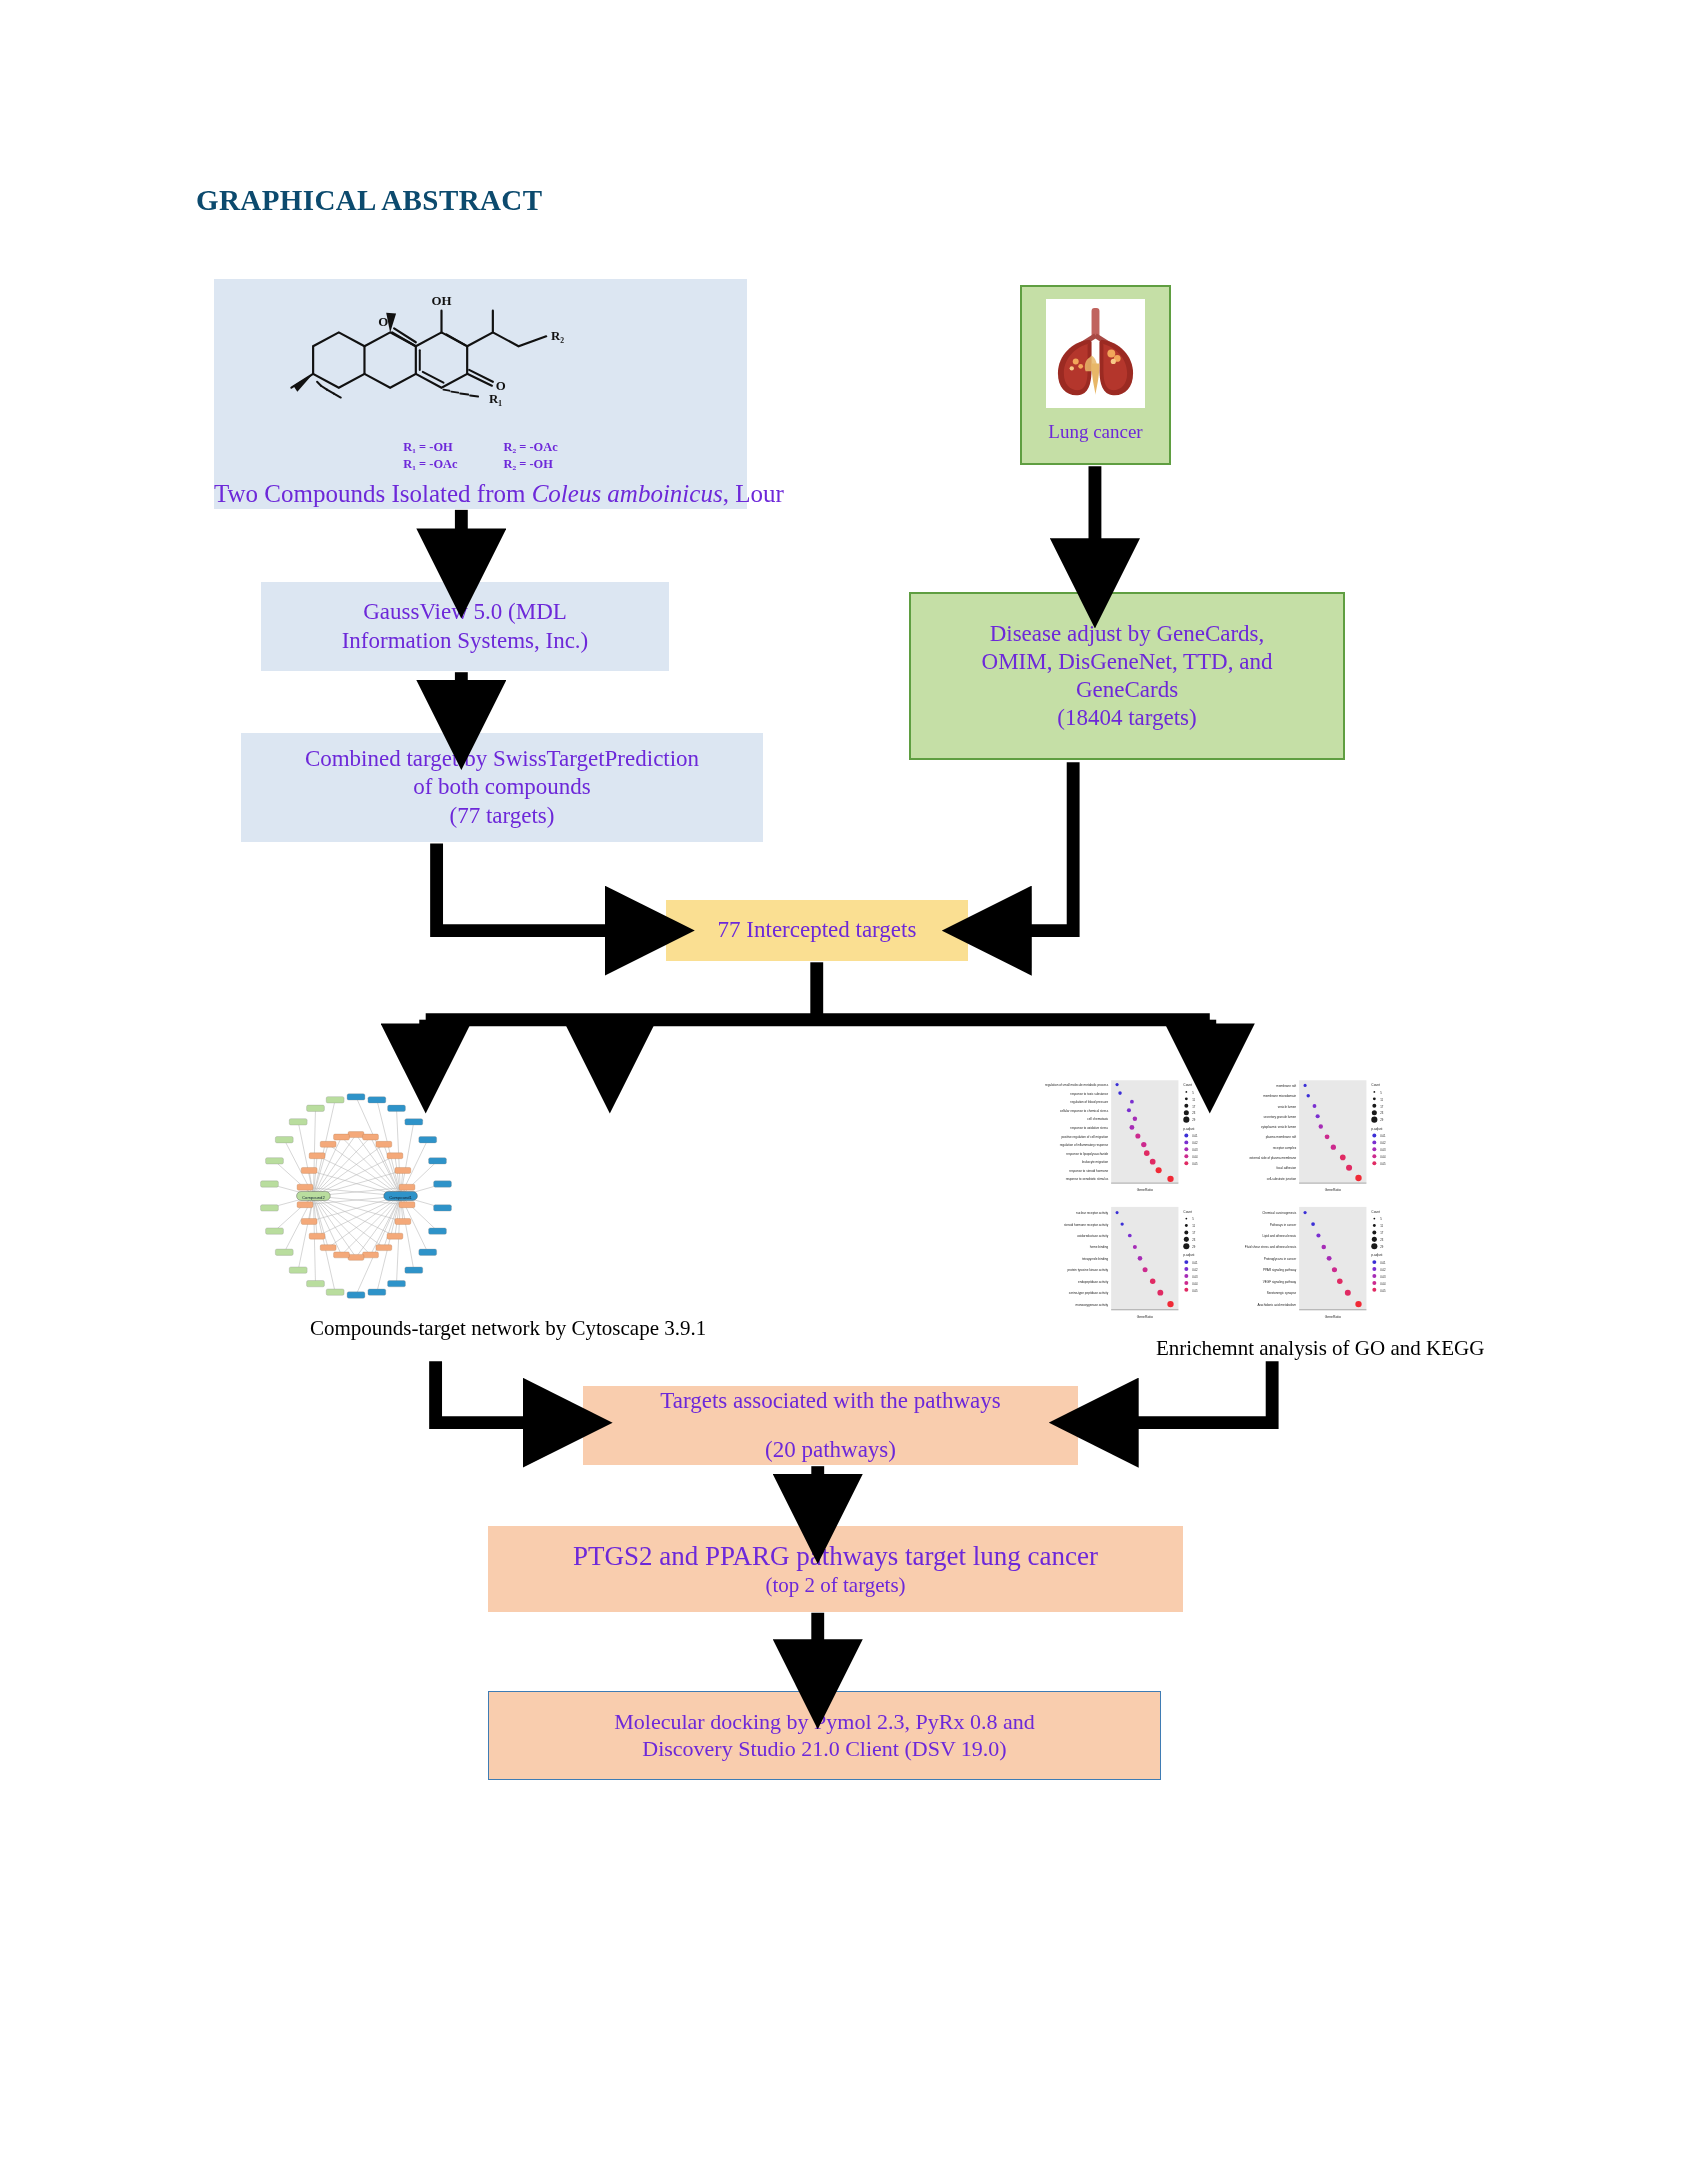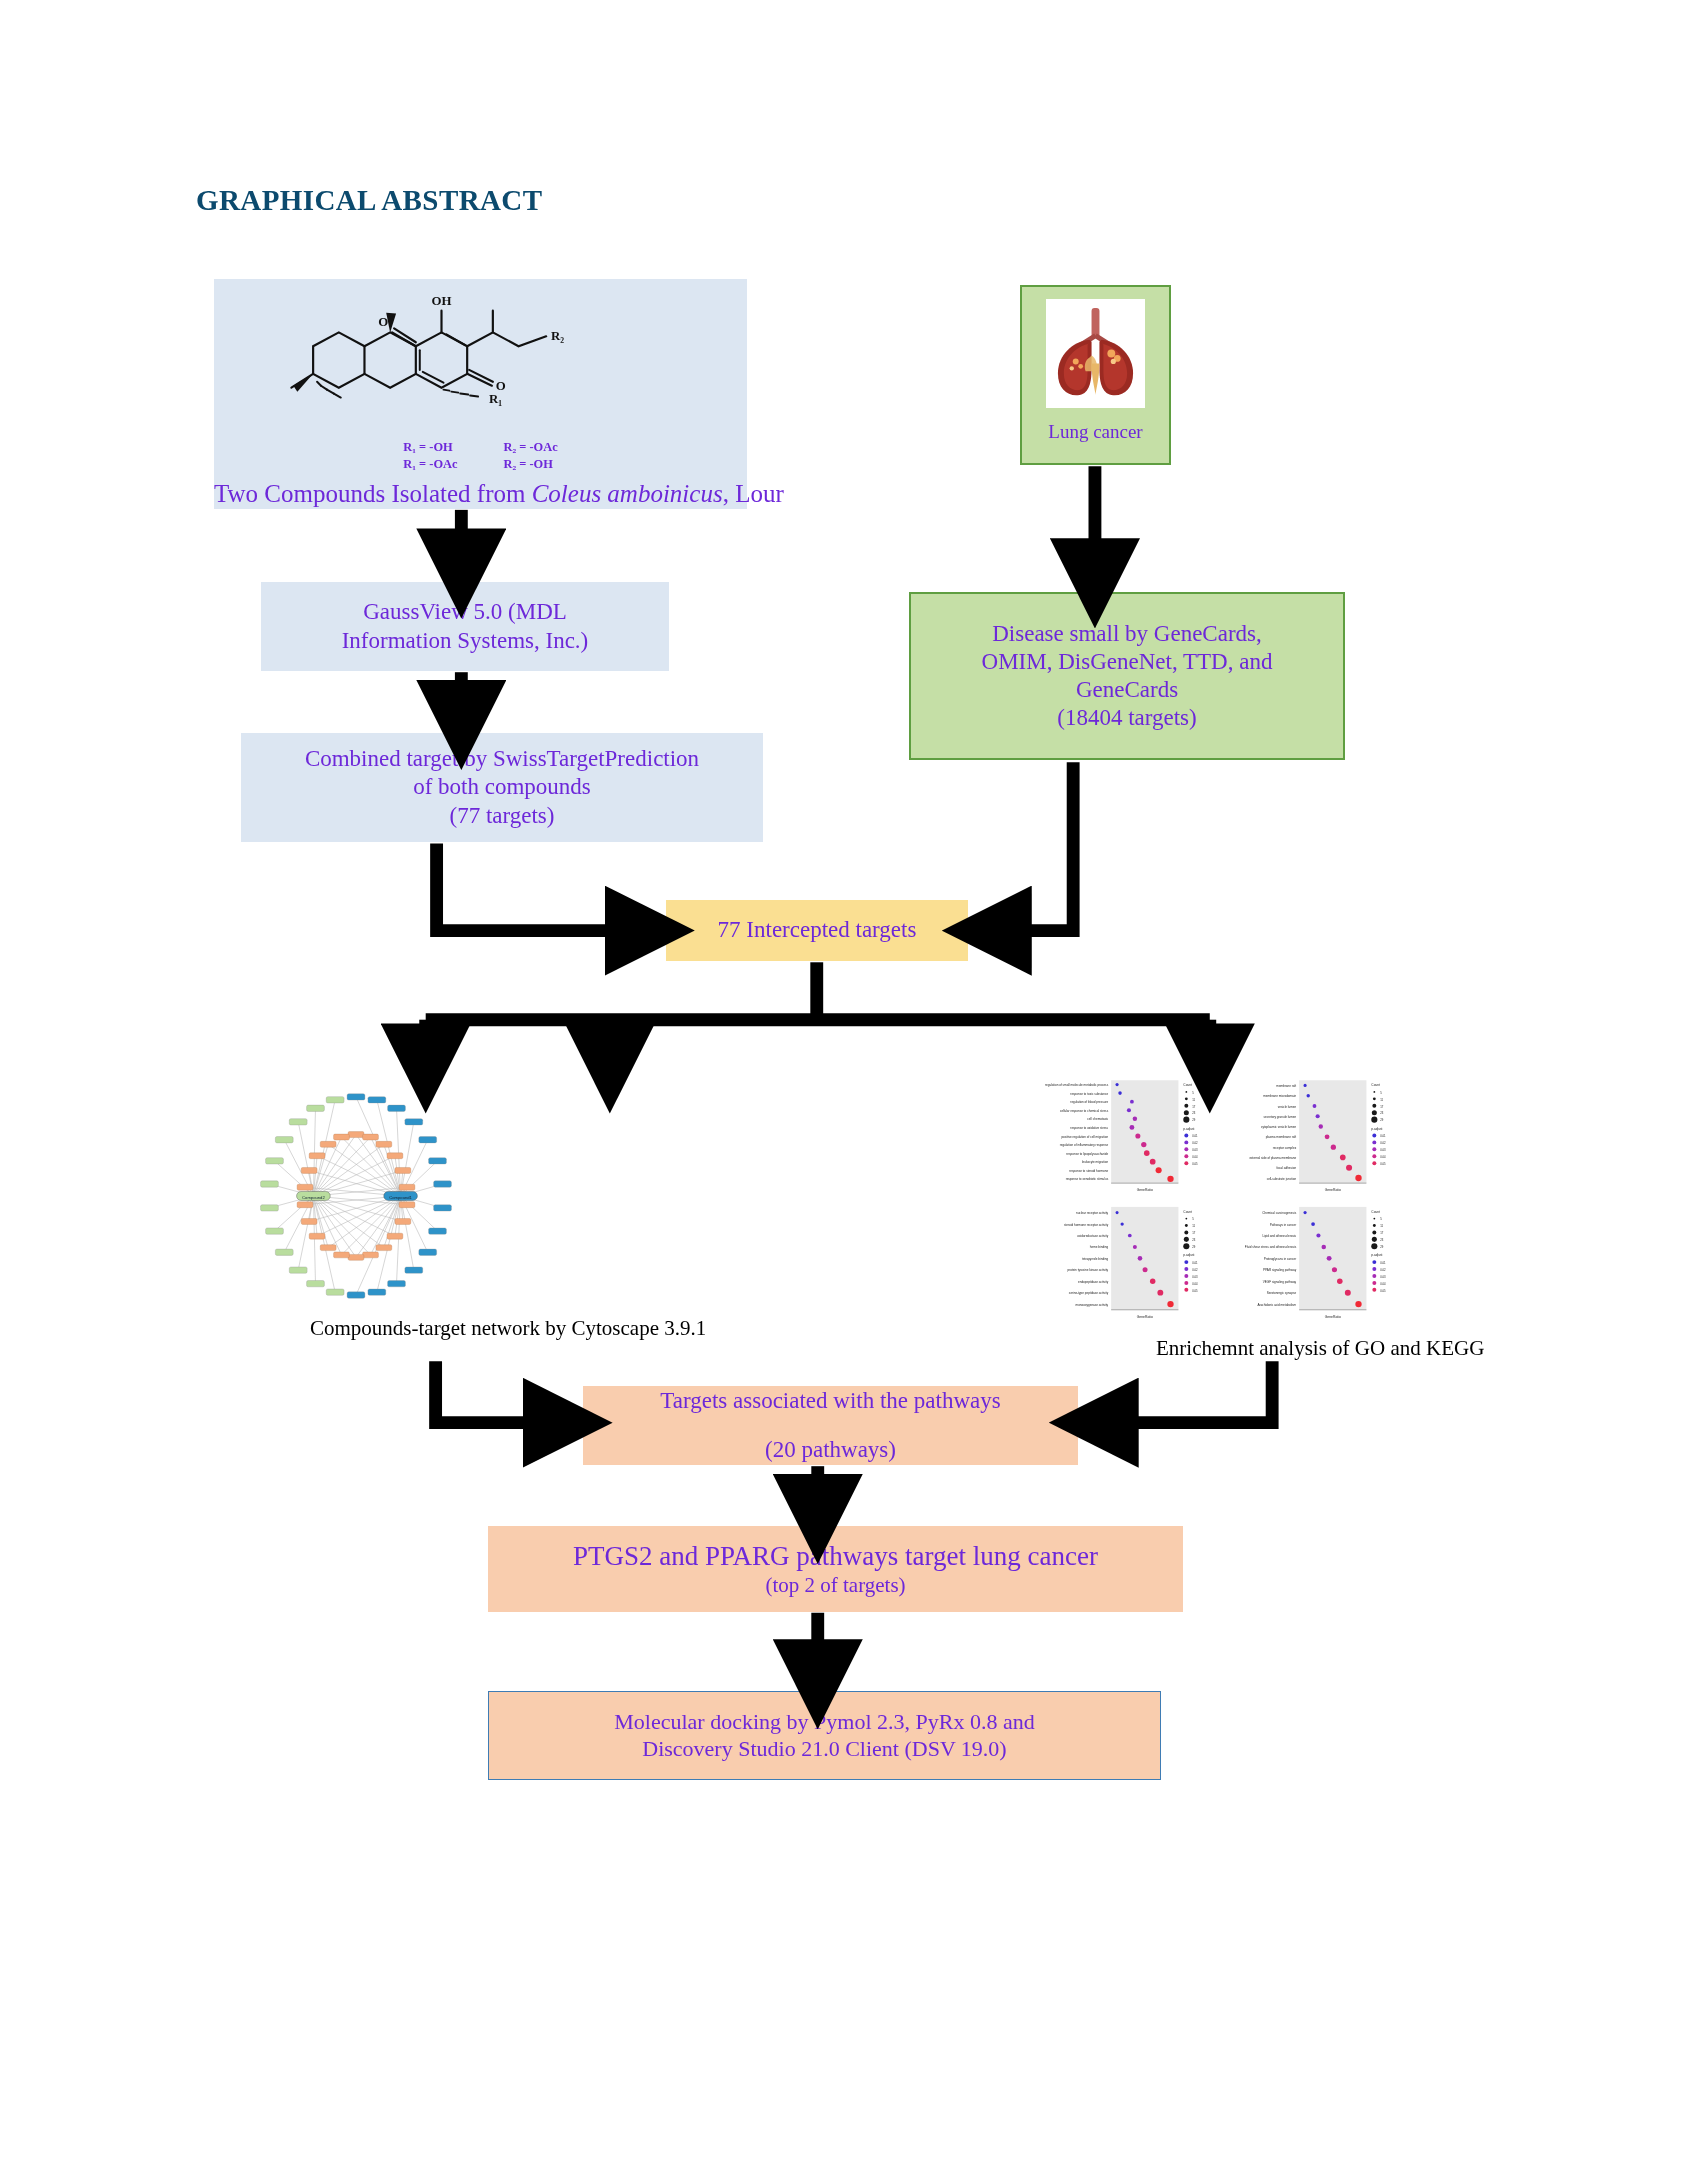--- a/index.html
+++ b/index.html
@@ -226,21 +226,21 @@
     <div>Information Systems, Inc.)</div>
   </div>
 
   <div class="box" id="swiss-box" style="background: rgb(220, 230, 242);">
     <div>Combined target by SwissTargetPrediction</div>
     <div>of both compounds</div>
     <div>(77 targets)</div>
   </div>
 
   <div class="box" id="disease-box" style="background: rgb(197, 223, 166); border-color: rgb(95, 158, 65);">
-    <div>Disease small by GeneCards,</div>
+    <div>Disease adjust by GeneCards,</div>
     <div>OMIM, DisGeneNet, TTD, and</div>
     <div>GeneCards</div>
     <div>(18404 targets)</div>
   </div>
 
   <div class="box" id="intercept-box" style="background: rgb(250, 223, 146);">
     <div>77 Intercepted targets</div>
   </div>
 
   <div id="network-fig">

